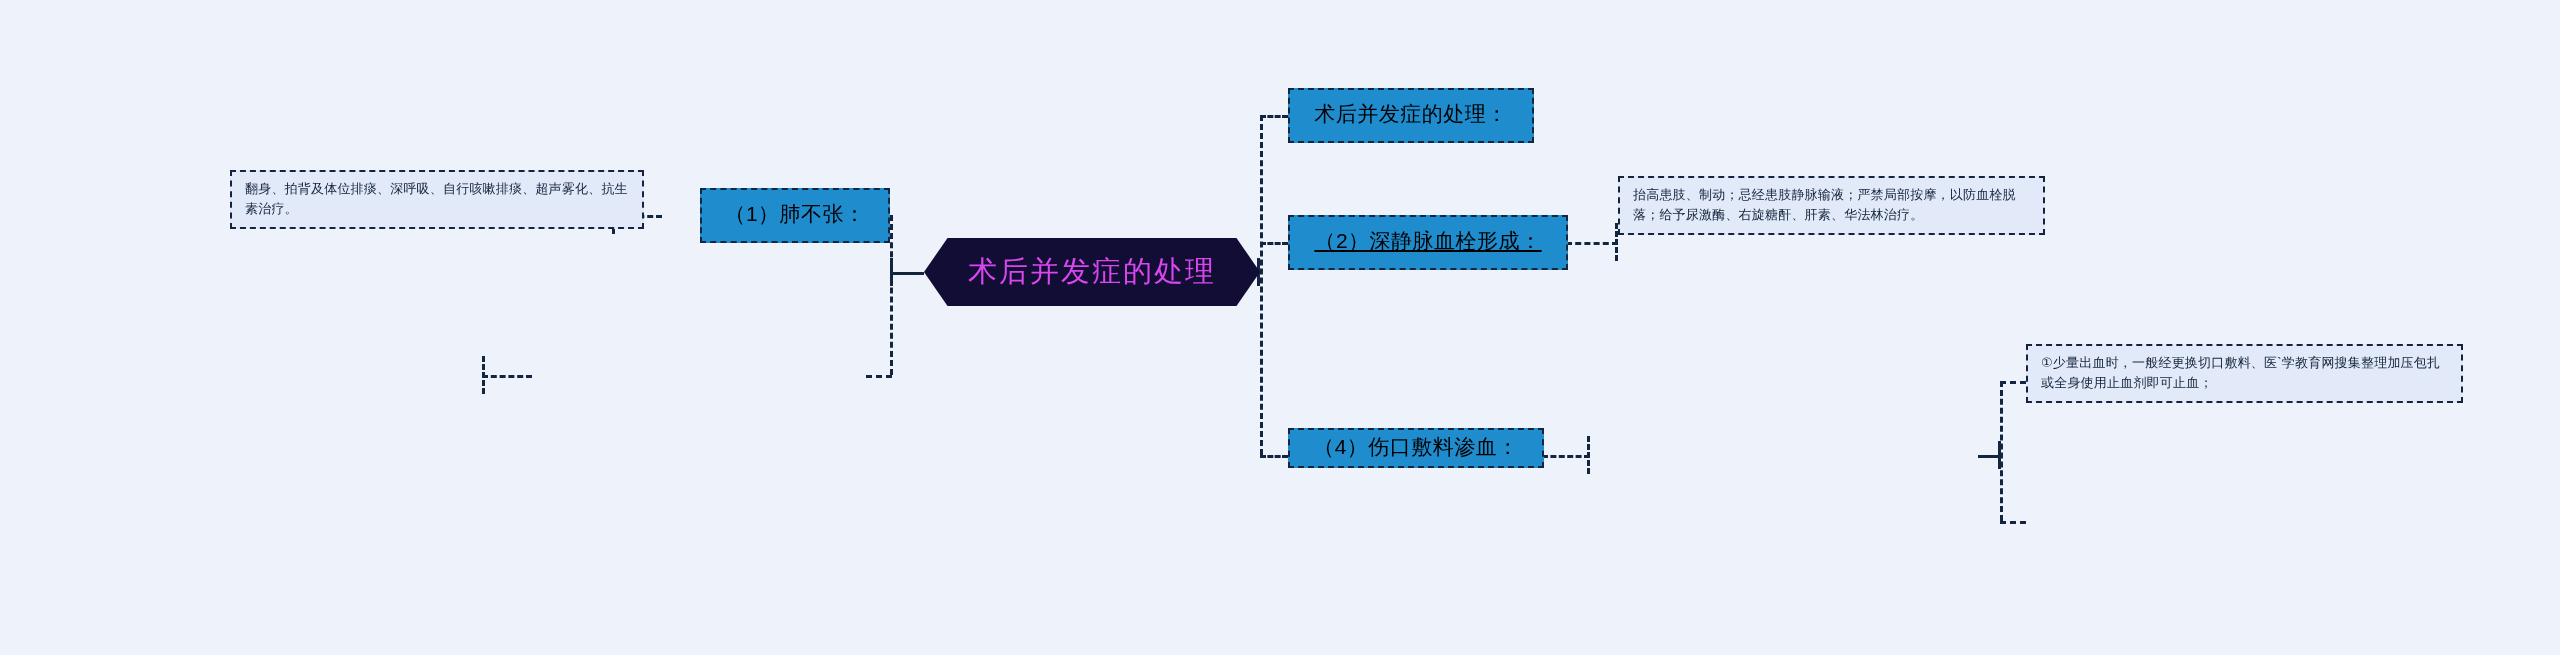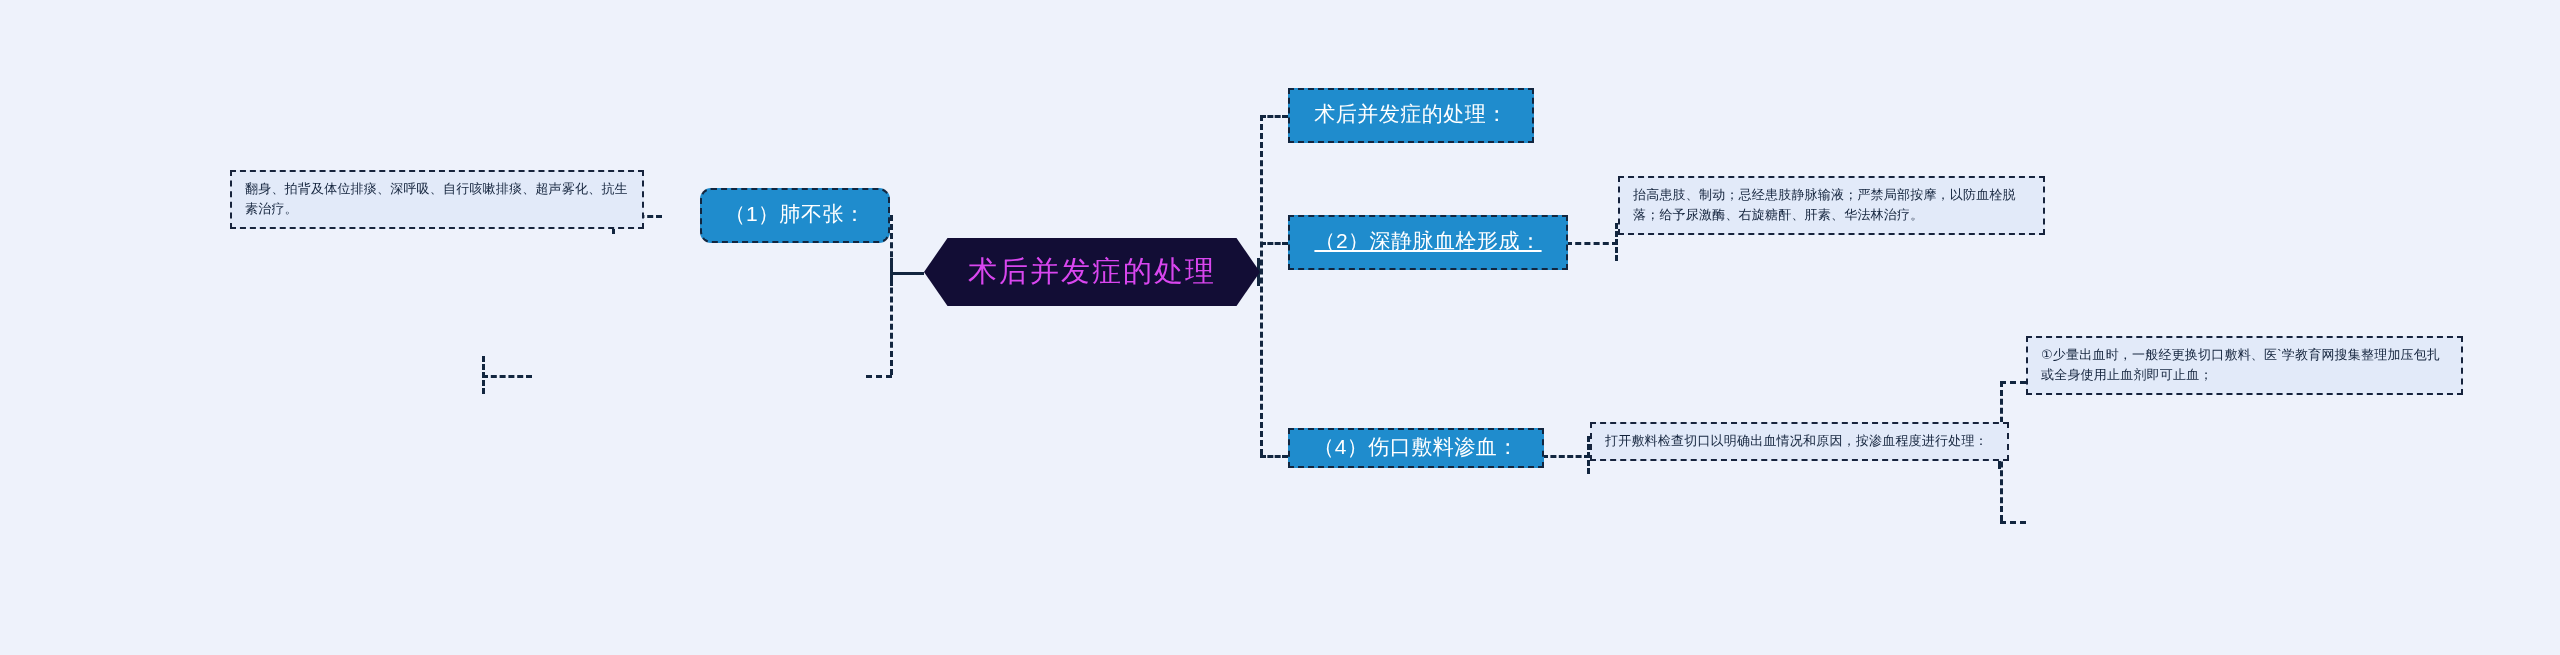--- a/index.html
+++ b/index.html
@@ -25,21 +25,21 @@
   .node {
     position: absolute;
     box-sizing: border-box;
     display: flex;
     align-items: center;
   }
   
   .blue-box {
     background: #1f8ccd;
     border: 2px dashed #12263f;
-    color: #ffffff;
+    color: #000000;
     font-size: 21px;
     line-height: 1.25;
     padding: 7px 16px 9px 16px;
     letter-spacing: 0.5px;
     white-space: nowrap;
     justify-content: center;
   }
   
   .note-box {
     background: #e2eaf9;
@@ -120,21 +120,21 @@
   <div class="hline solid" style="left:1978px; top:455px; width:22px;"></div>
   <div class="vline solid" style="left:1998px; top:441px; height:28px;"></div>
   <div class="vline" style="left:2000px; top:381px; height:140px;"></div>
   <div class="hline" style="left:2000px; top:381px; width:26px;"></div>
   <div class="hline" style="left:2000px; top:521px; width:26px;"></div>
 
   <div class="root" style="left:924px; top:238px; width:336px; height:68px;">
     <span>术后并发症的处理</span>
   </div>
 
-  <div class="node blue-box" style="left:700px; top:188px; width:190px; height:55px;border-radius:11px;">
+  <div class="node blue-box" style="left:700px; top:188px; width:190px; height:55px;">
     <span>（1）肺不张：</span>
   </div>
 
   <div class="note-box" style="position:absolute; left:230px; top:170px; width:385px; height:auto;">
     <span>翻身、拍背及体位排痰、深呼吸、自行咳嗽排痰、超声雾化、抗生素治疗。</span>
   </div>
 
 
 
   <div class="node blue-box" style="left:1288px; top:88px; width:246px; height:55px;">
@@ -146,22 +146,19 @@
   </div>
 
   <div class="note-box" style="position:absolute; left:1618px; top:176px; width:398px; height:auto;">
     <span>抬高患肢、制动；忌经患肢静脉输液；严禁局部按摩，以防血栓脱落；给予尿激酶、右旋糖酐、肝素、华法林治疗。</span>
   </div>
 
   <div class="node blue-box" style="left:1288px; top:428px; width:256px; height:40px;">
     <span>（4）伤口敷料渗血：</span>
   </div>
 
-  <div class="note-box" style="position:absolute; left:1590px; top:422px; width:390px; height:auto;">
-    <span>打开敷料检查切口以明确出血情况和原因，按渗血程度进行处理：</span>
-  </div>
 
-  <div class="note-box" style="position:absolute; left:2026px; top:336px; width:408px; height:auto;">
+  <div class="note-box" style="position:absolute; left:2026px; top:344px; width:408px; height:auto;">
     <span>①少量出血时，一般经更换切口敷料、医`学教育网搜集整理加压包扎或全身使用止血剂即可止血；</span>
   </div>
 
 
 </div>
 
 </body></html>

